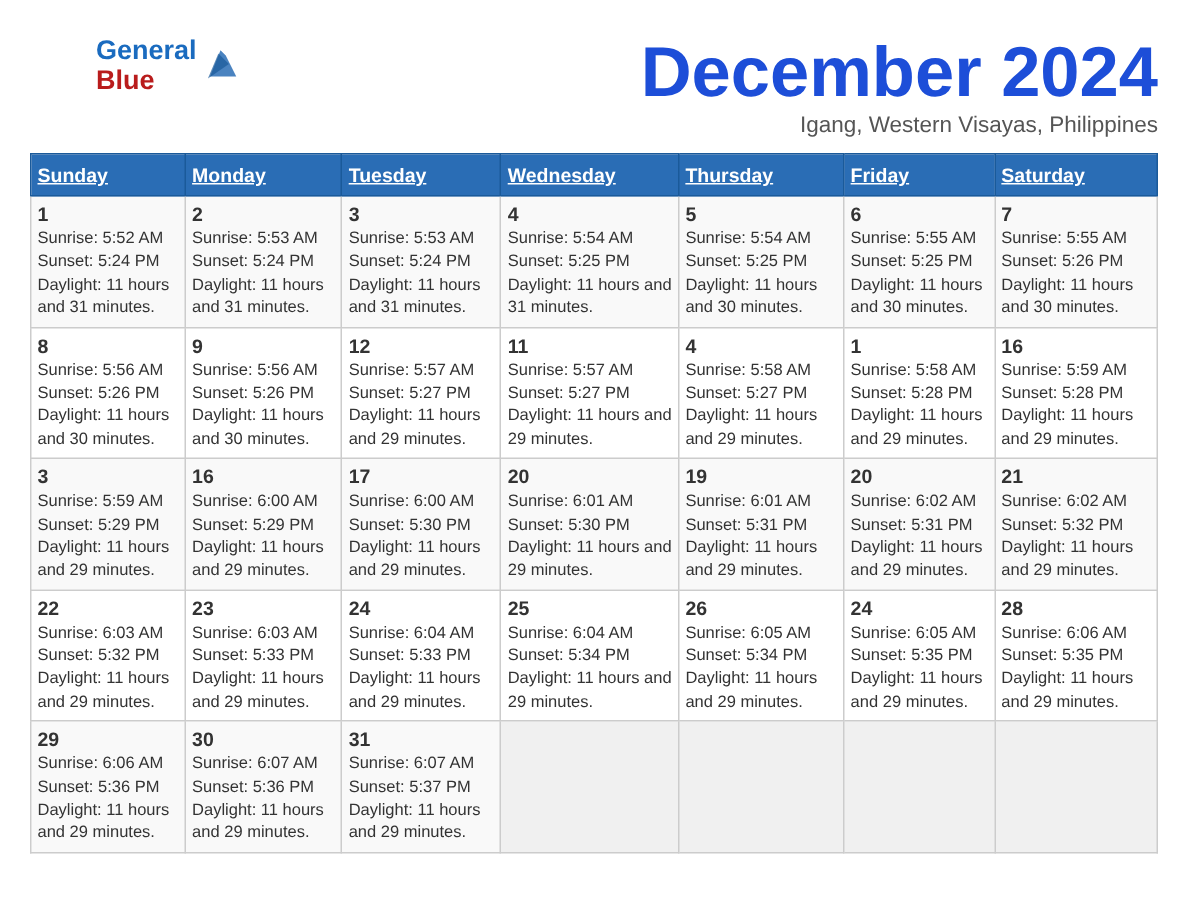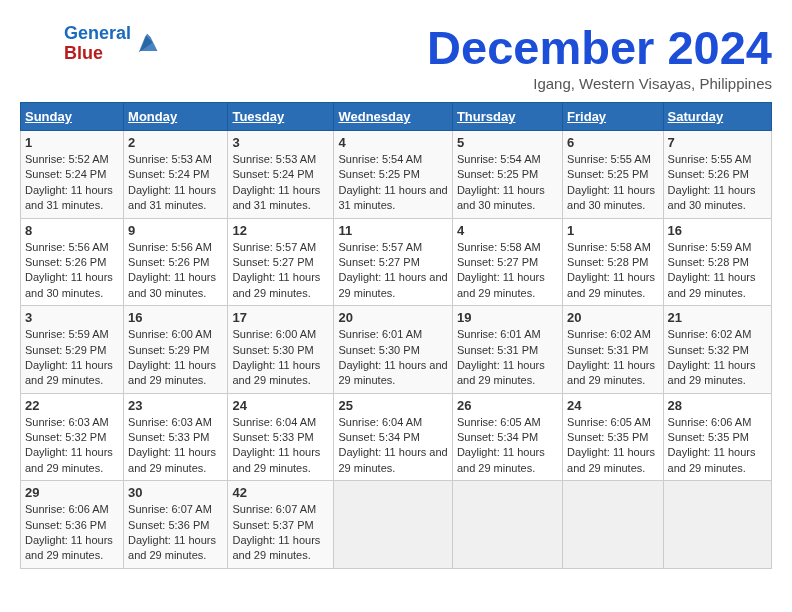--- a/index.html
+++ b/index.html
@@ -246,21 +246,21 @@
       <tr>
         <td>
           <div class="day-num">29</div>
 <div class="day-info">Sunrise: 6:06 AM<br>Sunset: 5:36 PM<br>Daylight: 11 hours and 29 minutes.</div>
         </td>
         <td>
           <div class="day-num">30</div>
 <div class="day-info">Sunrise: 6:07 AM<br>Sunset: 5:36 PM<br>Daylight: 11 hours and 29 minutes.</div>
         </td>
         <td>
-          <div class="day-num">42</div>
+          <div class="day-num">31</div>
 <div class="day-info">Sunrise: 6:07 AM<br>Sunset: 5:37 PM<br>Daylight: 11 hours and 29 minutes.</div>
         </td>
         <td class="empty-cell"></td>
         <td class="empty-cell"></td>
         <td class="empty-cell"></td>
         <td class="empty-cell"></td>
       </tr>
     </tbody>
 </table>
 

